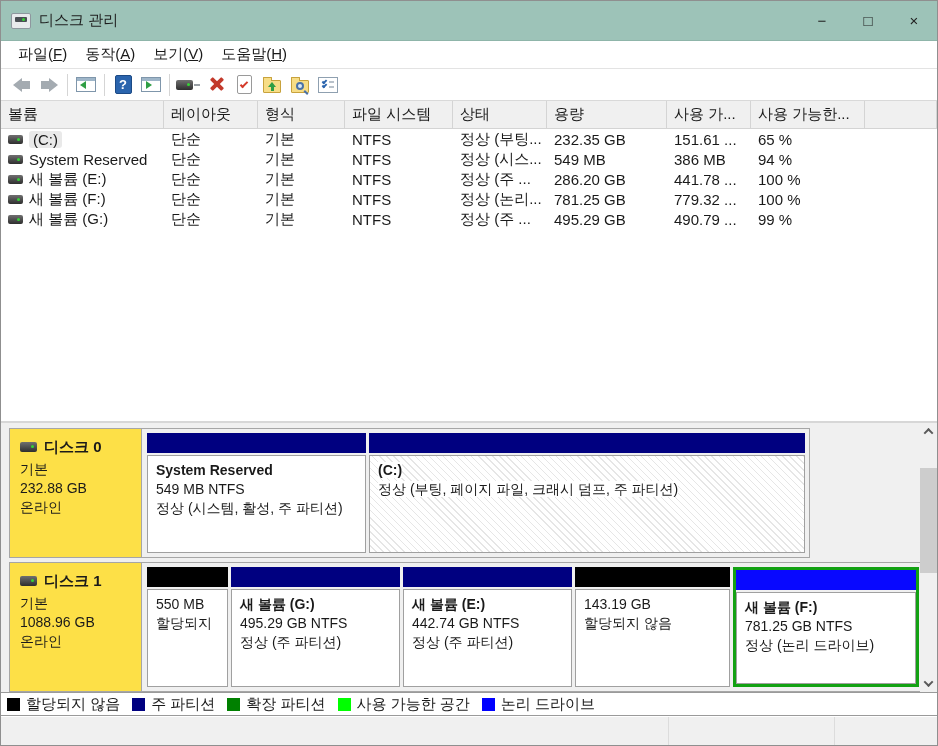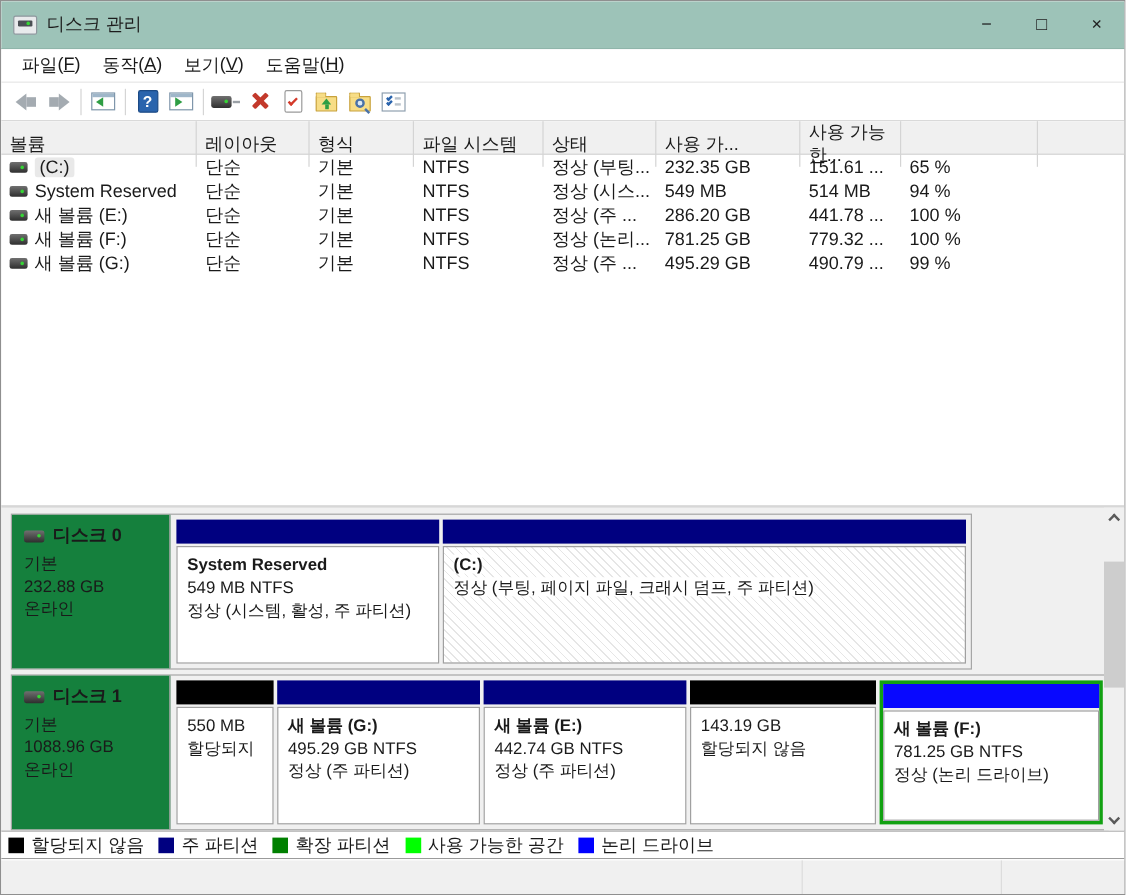--- a/index.html
+++ b/index.html
@@ -72,21 +72,21 @@
   .lv-body { flex:1; overflow:hidden; }
   .lv-row { height:20px; font-size:15px; align-items:center; }
   .lv-row > div { display:flex; align-items:center; padding-left:7px; white-space:nowrap; overflow:hidden; }
   .vol-cell { gap:6px; }
   .vol-cell .drive-ico { flex:0 0 auto; width:15px; height:9px; }
   .focus-label { background:#e9e9e9; border-radius:3px; padding:0 4px; }
 
   
   .graph-pane { height:271px; background:#f0f0f0; border-top:2px solid #d7d7d7; flex:0 0 auto; position:relative; padding:5px 0 0 8px; }
   .disk-row { display:inline-flex; border:1px solid #a6a6a6; background:#f0f0f0; height:130px; margin-bottom:4px; vertical-align:top; }
-  .disk-label { width:132px; border-right:1px solid #a6a6a6; padding:8px 0 0 10px; font-size:14px; line-height:19px; background:#15803d; }
+  .disk-label { width:132px; border-right:1px solid #a6a6a6; padding:8px 0 0 10px; font-size:14px; line-height:19px; background:#fde047; }
   .disk-label .dl-name { font-weight:bold; font-size:15px; display:flex; align-items:center; gap:7px; margin-bottom:4px; }
   .partitions { display:flex; padding:4px 4px 4px 5px; gap:3px; }
   .partition { display:flex; flex-direction:column; }
   .pbar { height:20px; flex:0 0 auto; margin-bottom:2px; }
   .pbody { flex:1; background:#fff; border:1px solid #a0a0a0; padding:5px 8px; font-size:14px; line-height:19px; overflow:hidden; white-space:nowrap; }
   .pname { font-weight:bold; }
   .partition.hatched .pbody { background:repeating-linear-gradient(45deg,#ffffff 0px,#ffffff 4px,#e6e6e6 4px,#e6e6e6 5px); }
   .partition.hatched .pbody span { background:#fff; }
   .partition.extended { border:3px solid #12a112; }
   .partition.extended .pbar { margin:0 0 2px 0; }
@@ -202,20 +202,21 @@
     </div>
   </div>
 
   <div class="list-pane">
     <div class="lv-grid lv-header">
       <div>볼륨</div>
       <div>레이아웃</div>
       <div>형식</div>
       <div>파일 시스템</div>
       <div>상태</div>
+      <div>용량</div>
       <div>사용 가...</div>
       <div>사용 가능한...</div>
       <div></div>
     </div>
     <div class="lv-body">
 
       <div class="lv-grid lv-row">
         <div class="vol-cell">
             <span class="drive-ico"></span>
             <span class="focus-label">(C:)</span>
@@ -233,21 +234,21 @@
       <div class="lv-grid lv-row">
         <div class="vol-cell">
             <span class="drive-ico"></span>
             <span>System Reserved</span>
           </div>
         <div>단순</div>
         <div>기본</div>
         <div>NTFS</div>
         <div>정상 (시스...</div>
         <div>549 MB</div>
-        <div>514 MB</div>
+        <div>386 MB</div>
         <div>94 %</div>
         <div></div>
       </div>
 
       <div class="lv-grid lv-row">
         <div class="vol-cell">
             <span class="drive-ico"></span>
             <span>새 볼륨 (E:)</span>
           </div>
         <div>단순</div>

